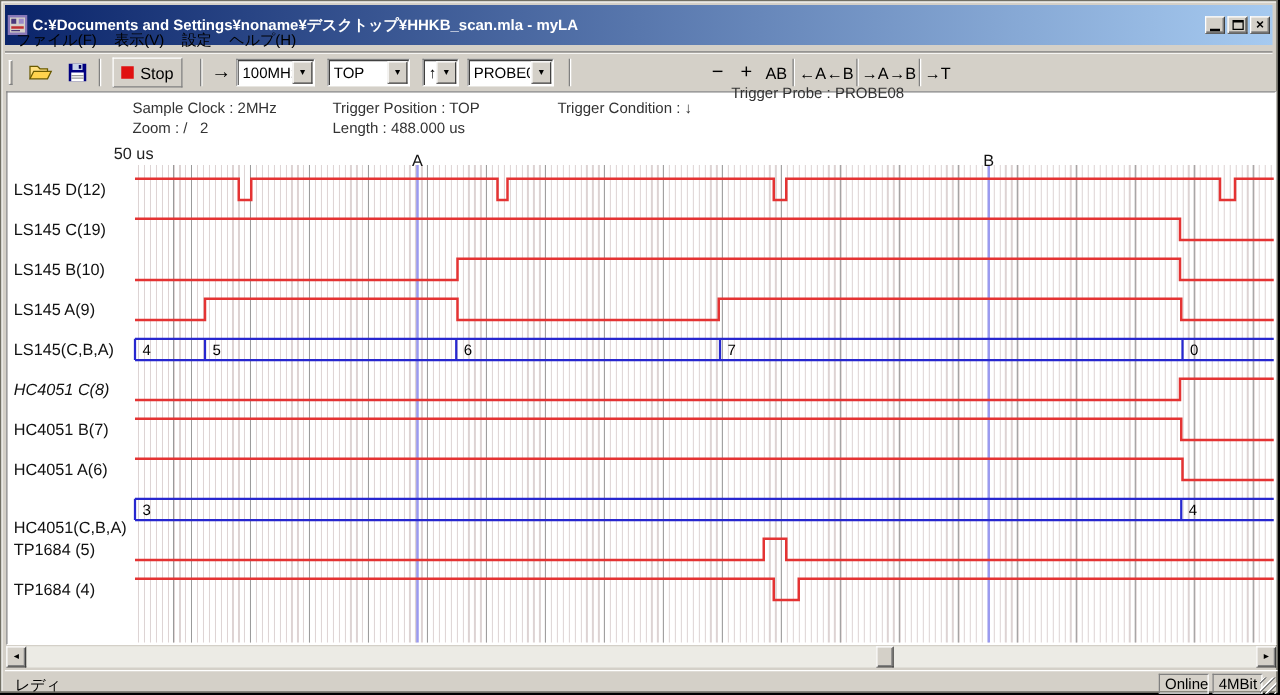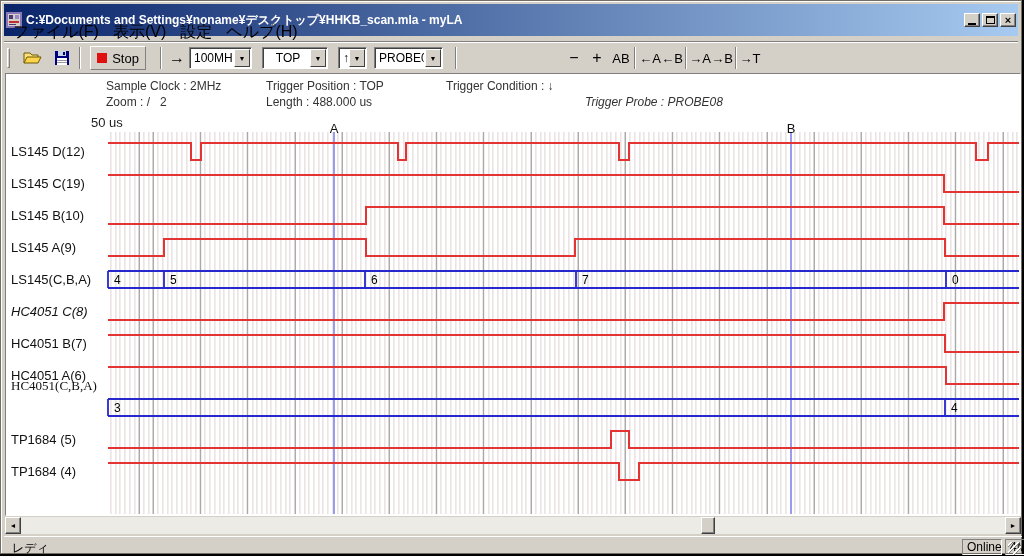--- a/index.html
+++ b/index.html
@@ -18,21 +18,21 @@
   .winbtn { width:16px; height:14px; background:#d4d0c8; border:1px solid;
     border-color:#fff #404040 #404040 #fff; box-shadow:inset -1px -1px 0 #808080;
     margin-left:2px; display:flex; align-items:center; justify-content:center;
     font-size:9px; font-weight:bold; color:#000; flex:0 0 auto; cursor:default; }
   .glyph-min { width:8px; height:2px; background:#000; margin-top:7px; }
   .glyph-max { width:9px; height:8px; border:1px solid #000; border-top:2px solid #000; }
   .glyph-close { font-size:11px; line-height:10px; font-weight:bold; }
 
   
   .menubar { position:absolute; left:3px; top:22px; right:3px; height:18px;
-    display:flex; align-items:center; font-size:16px; color:#000; padding-left:2px; }
+    display:flex; align-items:center; font-size:12px; color:#000; padding-left:2px; }
   .menu-item { padding:1px 7px; }
 
   
   .toolbar { position:absolute; left:3px; top:40px; right:3px; height:31px;
     border-top:1px solid #808080; box-shadow:inset 0 1px 0 #fff; }
   .toolbar > * { position:absolute; }
   .tb-grip { left:3px; top:6px; width:3px; height:20px; border:1px solid;
     border-color:#fff #808080 #808080 #fff; }
   .tb-sep { top:5px; width:2px; height:22px; border-left:1px solid #808080;
     border-right:1px solid #fff; }
@@ -81,21 +81,21 @@
     justify-content:center; font-size:7px; color:#000; }
   .sb-thumb { position:absolute; left:696px; top:0; width:14px; height:17px;
     background:#d4d0c8; border:1px solid; border-color:#fff #404040 #404040 #fff;
     box-shadow:inset -1px -1px 0 #808080; }
 
   
   .statusbar { position:absolute; left:3px; top:535px; width:1018px; height:19px;
     border-top:1px solid #fff; font-size:12px; color:#000; }
   .status-ready { position:absolute; left:8px; top:3px; }
   .status-panel { position:absolute; top:2px; height:16px; border:1px solid;
-    border-color:#808080 #fff #fff #808080; padding:0 4px; line-height:14px;margin-left:35px; }
+    border-color:#808080 #fff #fff #808080; padding:0 4px; line-height:14px; }
   .resize-grip { position:absolute; right:1px; top:5px; width:13px; height:13px;
     background:repeating-linear-gradient(135deg,transparent 0 2px,#fff 2px 3px,#808080 3px 4px,transparent 4px 5px); }
 </style>
 </head>
 <body>
 
 <div id="window">
 
   <div class="titlebar">
     <svg class="title-icon" viewBox="0 0 16 16">
@@ -155,21 +155,21 @@
     <span class="tb-sep" style="left:156px;"></span>
 
     <span class="tb-btn" style="left:163px;width:20px;font-size:16px;">
         <span>→</span>
       </span>
 
     <span class="combo" style="left:185px;width:63px;">
       <span class="combo-val">100MHz</span>
       <span class="combo-btn">▼</span>
     </span>
-    <span class="combo" style="left:258px;width:66px;text-align:center;">
+    <span class="combo" style="left:258px;width:66px;">
       <span class="combo-val">TOP</span>
       <span class="combo-btn">▼</span>
     </span>
     <span class="combo" style="left:334px;width:29px;">
       <span class="combo-val">↑</span>
       <span class="combo-btn">▼</span>
     </span>
     <span class="combo" style="left:370px;width:69px;">
       <span class="combo-val">PROBE00</span>
       <span class="combo-btn">▼</span>
@@ -197,21 +197,21 @@
     <span class="tb-sep" style="left:731px;"></span>
 
     <span class="tb-btn tb-text" style="left:734px;width:24px;">→T</span>
   </div>
 
   <div class="main-panel"></div>
 
   <span class="info-text" style="left:105px;top:78px;text-align:center;">Sample Clock : 2MHz</span>
   <span class="info-text" style="left:265px;top:78px;text-align:center;">Trigger Position : TOP</span>
   <span class="info-text" style="left:445px;top:78px;">Trigger Condition : ↓</span>
-  <span class="info-text" style="left:584px;top:94px;font-style:italic;">Trigger Probe : PROBE08</span>
+  <span class="info-text" style="left:584px;top:66px;">Trigger Probe : PROBE08</span>
   <span class="info-text" style="left:105px;top:94px;">Zoom : /   2</span>
   <span class="info-text" style="left:265px;top:94px;">Length : 488.000 us</span>
 
   <span class="scale-label">50 us</span>
 
   <div class="grid"></div>
   <div id="markers">
       <div class="marker-line" style="left: 332px; background: rgb(154, 154, 239);"></div>
       <div class="marker-label" style="left: 323px;">A</div>
       <div class="marker-line" style="left: 789px; background: rgb(154, 154, 239);"></div>
@@ -239,21 +239,21 @@
     </svg>
   <div id="channel-labels">
       <span class="ch-label" style="top: 143px;">LS145 D(12)</span>
       <span class="ch-label" style="top: 175px;">LS145 C(19)</span>
       <span class="ch-label" style="top: 207px;">LS145 B(10)</span>
       <span class="ch-label" style="top: 239px;">LS145 A(9)</span>
       <span class="ch-label" style="top: 271px;">LS145(C,B,A)</span>
       <span class="ch-label" style="top: 303px; font-style: italic;">HC4051 C(8)</span>
       <span class="ch-label" style="top: 335px;">HC4051 B(7)</span>
       <span class="ch-label" style="top: 367px;">HC4051 A(6)</span>
-      <span class="ch-label" style="top: 377px; font-family: Liberation Serif, serif;">HC4051(C,B,A)</span>
+      <span class="ch-label" style="top: 413px;">HC4051(C,B,A)</span>
       <span class="ch-label" style="top: 431px;">TP1684 (5)</span>
       <span class="ch-label" style="top: 463px;">TP1684 (4)</span>
     </div>
 
   <div class="hscroll">
     <span class="sb-btn" style="left:0;">◄</span>
     <span class="sb-thumb"></span>
     <span class="sb-btn" style="right:0;">►</span>
   </div>
 

